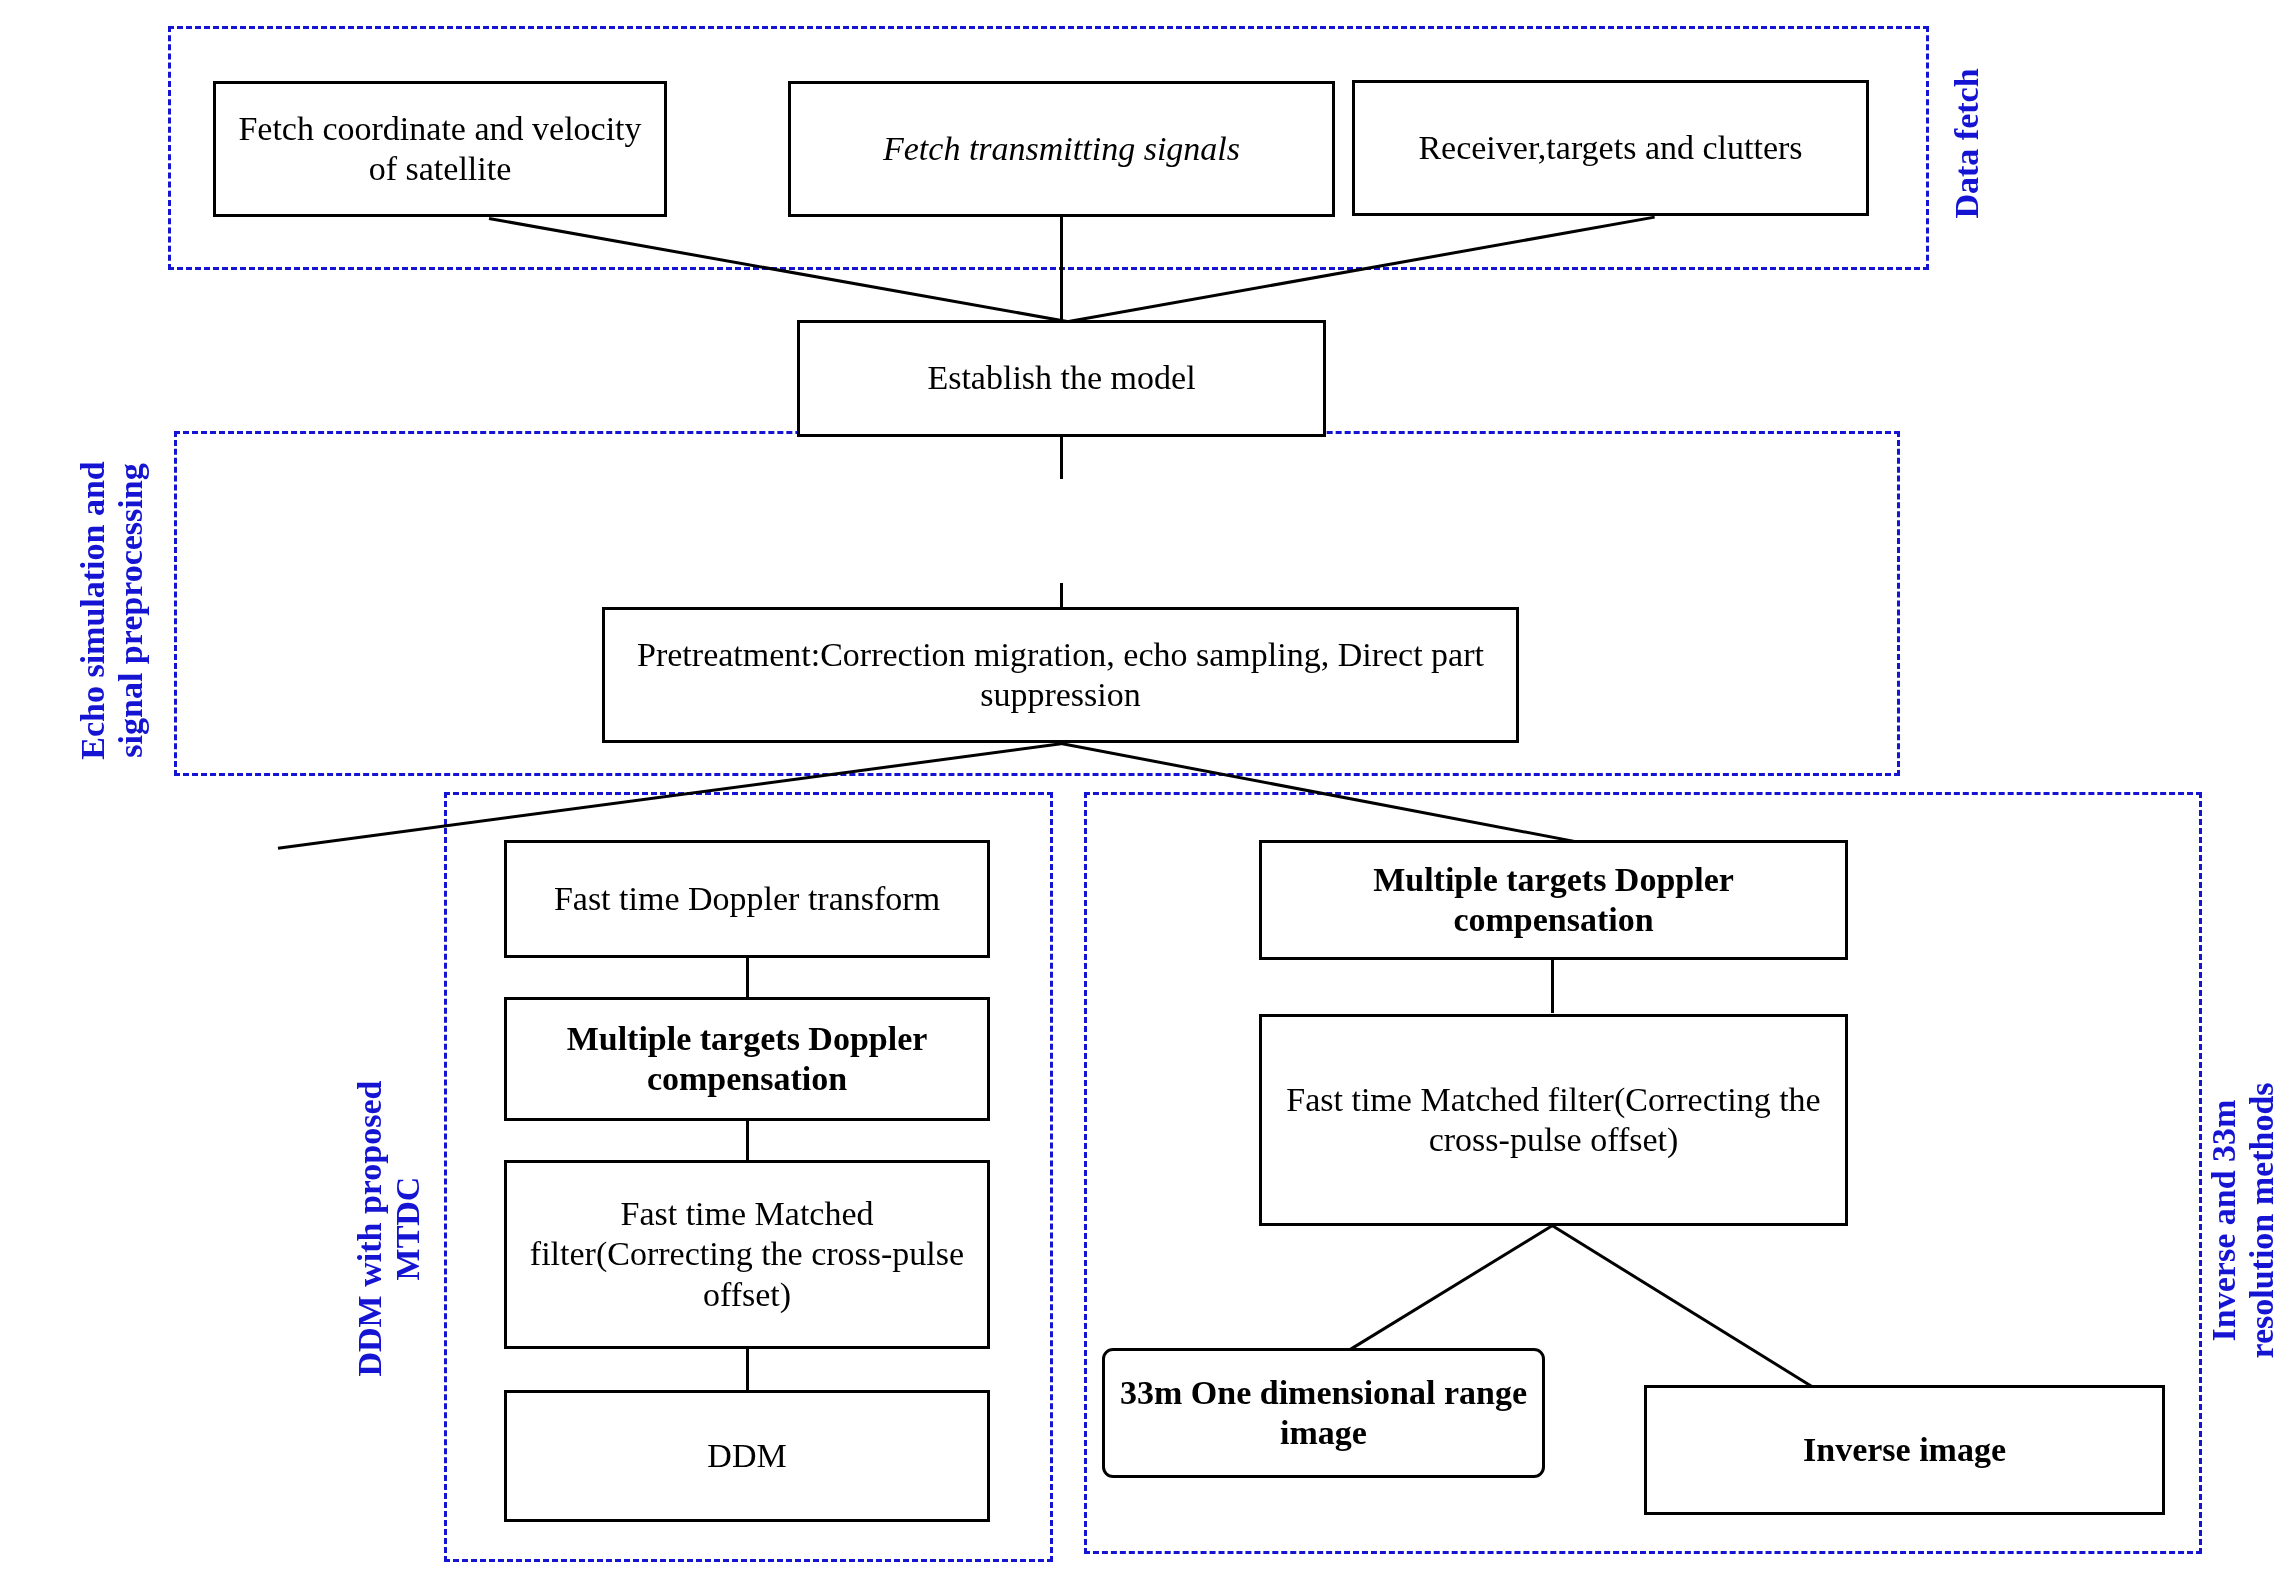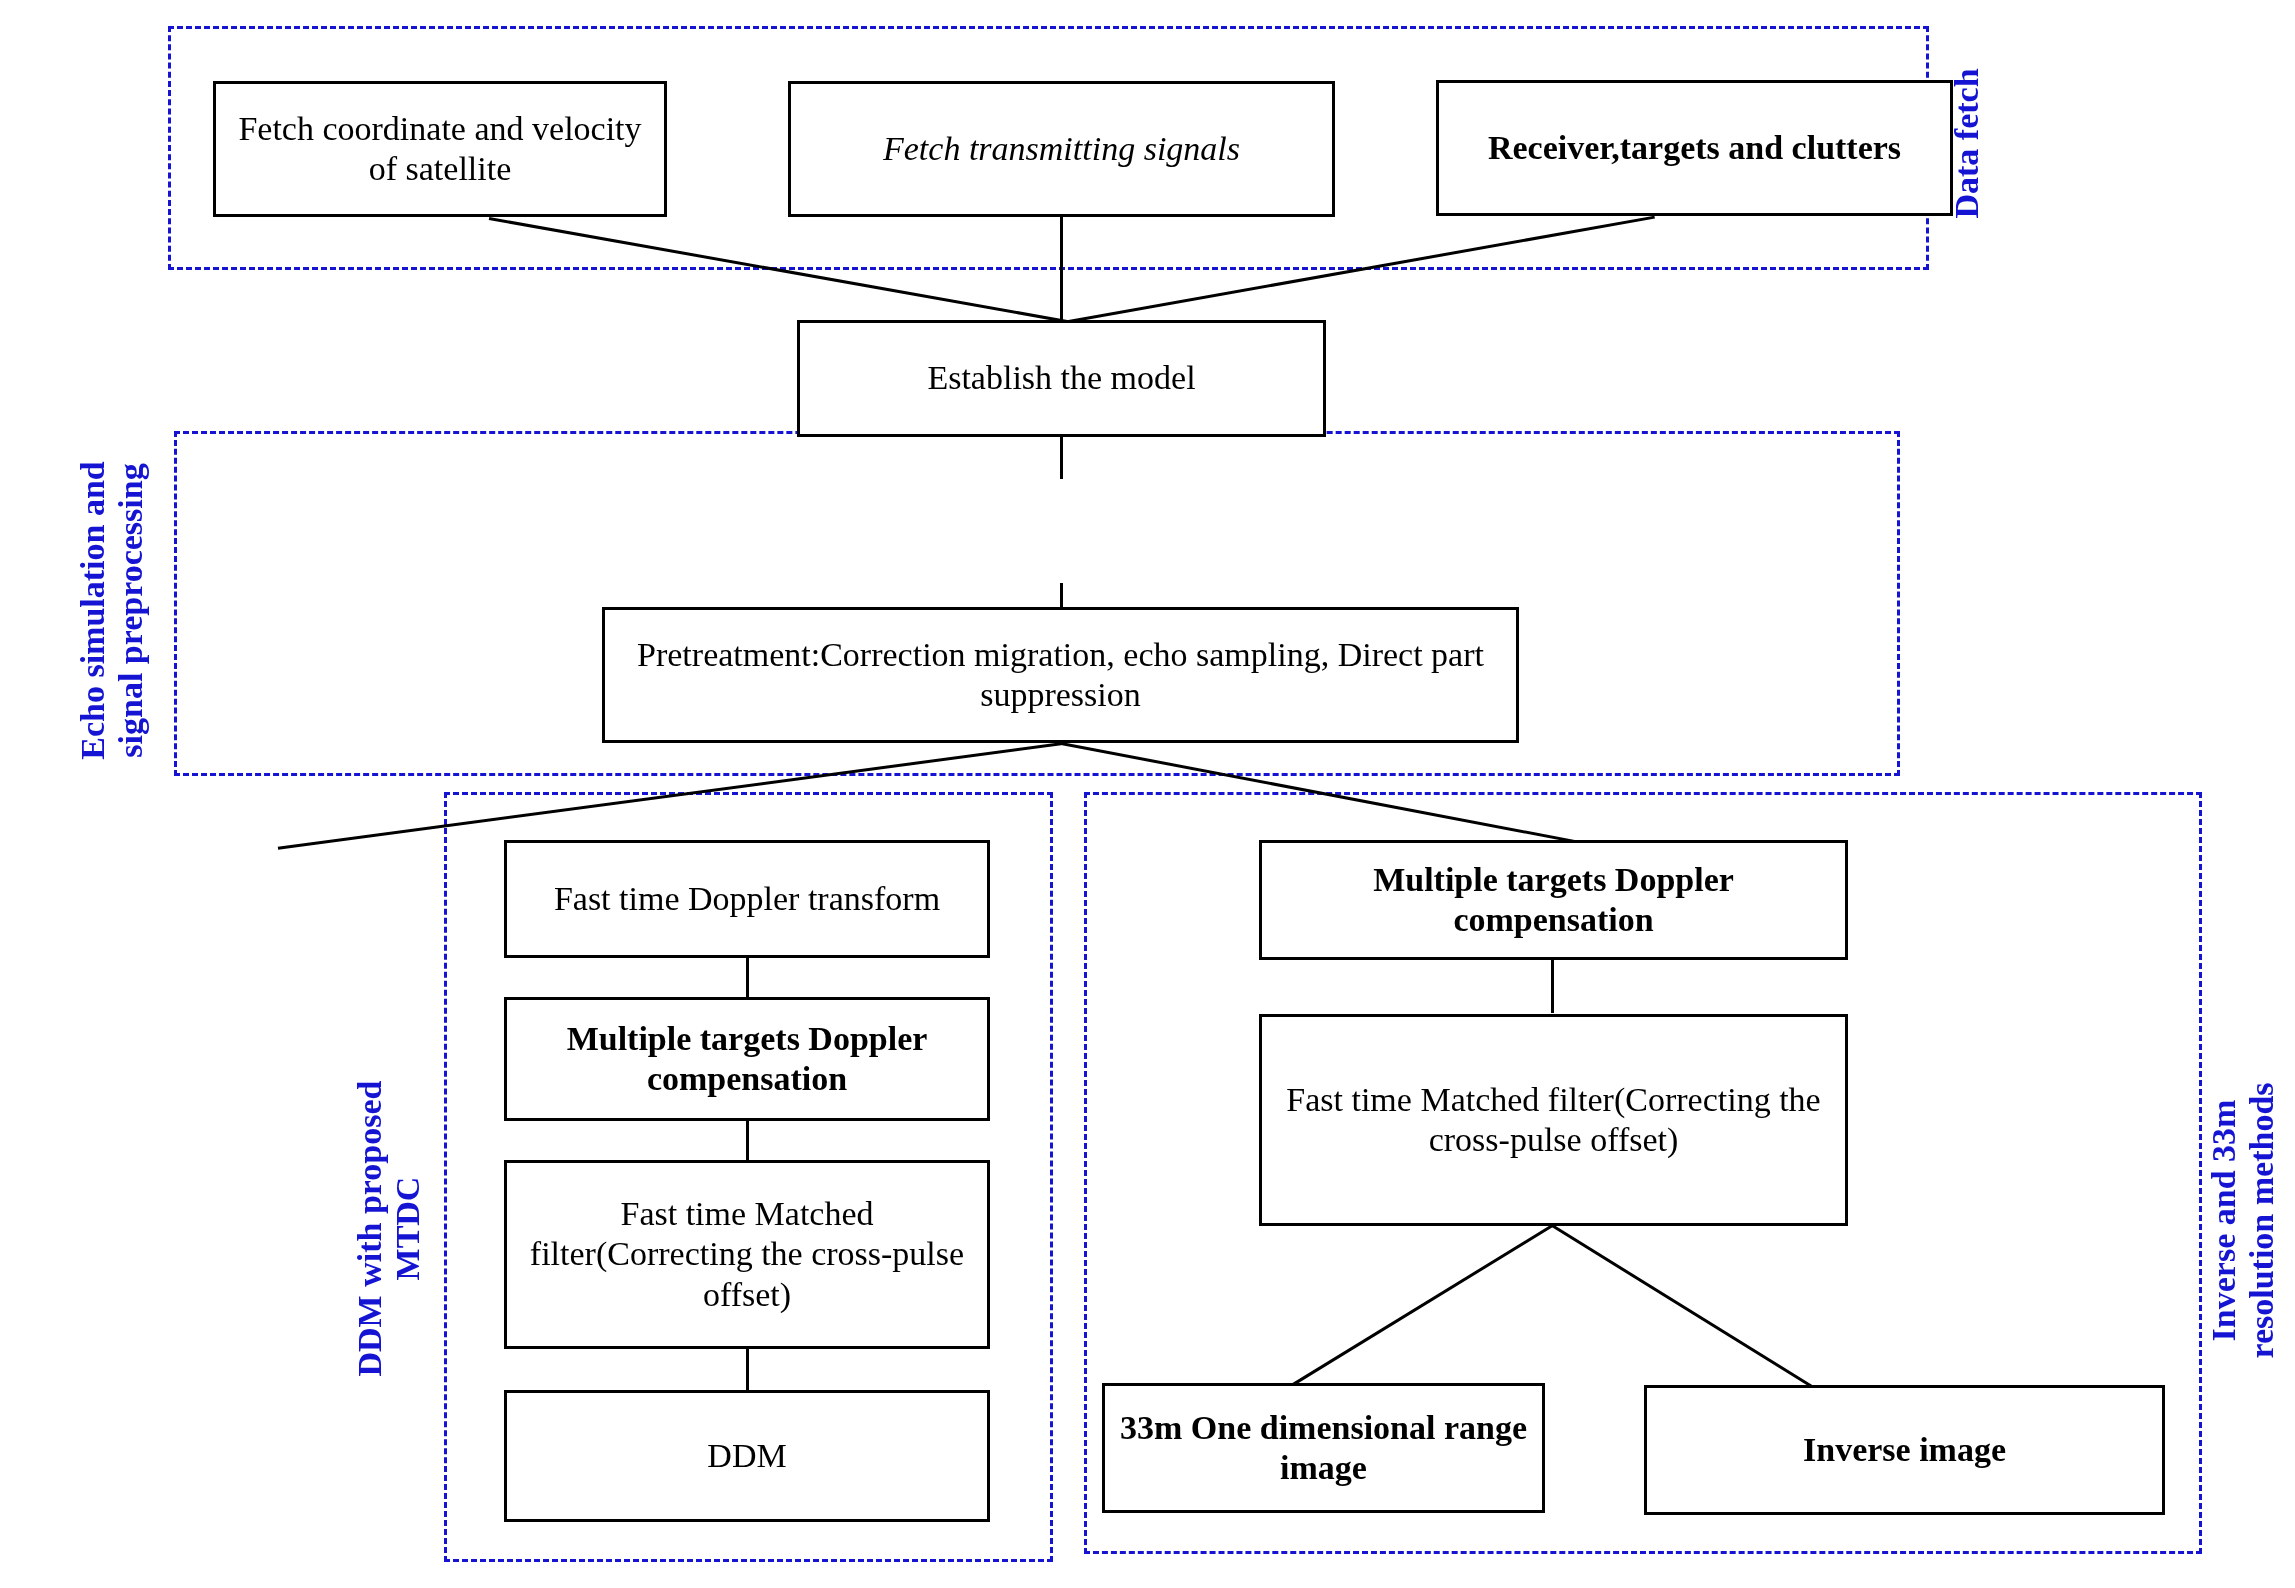--- a/index.html
+++ b/index.html
@@ -110,21 +110,21 @@
   <div class="conn diag" style="left:1552px; top:1224px; width:318px; transform:rotate(31.8deg);"></div>
 
   <div class="box" style="left:213px; top:81px; width:454px; height:136px;">
     <span class="txt">Fetch coordinate and velocity of satellite</span>
   </div>
 
   <div class="box" style="left:788px; top:81px; width:547px; height:136px;font-style:italic;">
     <span class="txt">Fetch transmitting signals</span>
   </div>
 
-  <div class="box" style="left:1436px; top:80px; width:517px; height:136px;font-weight:bold;">
+  <div class="box" style="left:1352px; top:80px; width:517px; height:136px;">
     <span class="txt">Receiver,targets and clutters</span>
   </div>
 
   <div class="box" style="left:797px; top:320px; width:529px; height:117px;">
     <span class="txt">Establish the model</span>
   </div>
 
 
   <div class="box" style="left:602px; top:607px; width:917px; height:136px;">
     <span class="txt">Pretreatment:Correction migration, echo sampling, Direct part suppression</span>
@@ -147,21 +147,21 @@
   </div>
 
   <div class="box bold" style="left:1259px; top:840px; width:589px; height:120px;">
     <span class="txt">Multiple targets Doppler compensation</span>
   </div>
 
   <div class="box" style="left:1259px; top:1014px; width:589px; height:212px;">
     <span class="txt">Fast time Matched filter(Correcting the cross-pulse offset)</span>
   </div>
 
-  <div class="box bold" style="left:1102px; top:1383px; width:443px; height:130px;">
+  <div class="box bold" style="left:1102px; top:1348px; width:443px; height:130px;border-radius:11px;">
     <span class="txt">33m One dimensional range image</span>
   </div>
 
   <div class="box bold" style="left:1644px; top:1385px; width:521px; height:130px;">
     <span class="txt">Inverse image</span>
   </div>
 
 </div>
 
 

